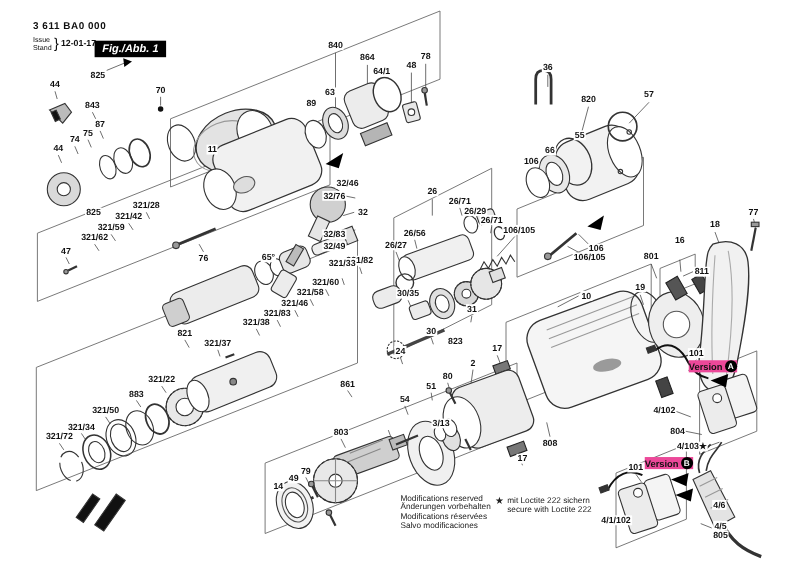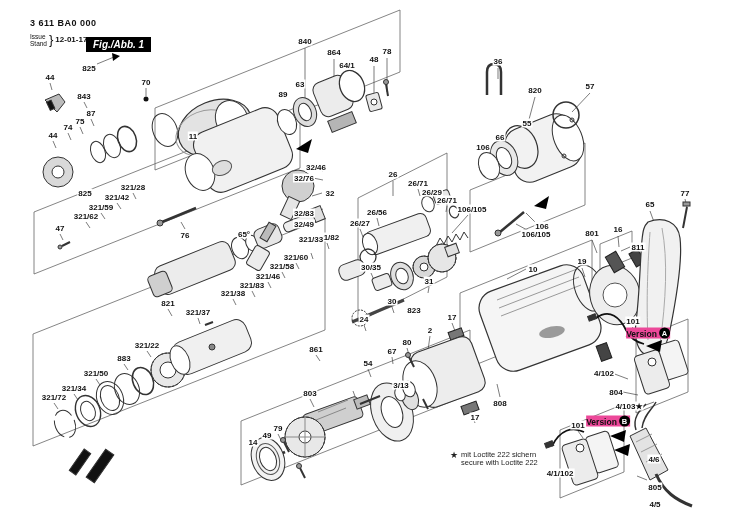--- a/index.html
+++ b/index.html
@@ -397,45 +397,45 @@
       <div class="part-label" style="left: 74px; top: 388px;">321/34</div>
       <div class="part-label" style="left: 54px; top: 397px;">321/72</div>
       <div class="part-label" style="left: 371px; top: 267px;">30/35</div>
       <div class="part-label" style="left: 429px; top: 281px;">31</div>
       <div class="part-label" style="left: 392px; top: 301px;">30</div>
       <div class="part-label" style="left: 414px; top: 310px;">823</div>
       <div class="part-label" style="left: 364px; top: 319px;">24</div>
       <div class="part-label" style="left: 316px; top: 349px;">861</div>
       <div class="part-label" style="left: 430px; top: 330px;">2</div>
       <div class="part-label" style="left: 407px; top: 342px;">80</div>
-      <div class="part-label" style="left: 392px; top: 351px;">67</div>
+      <div class="part-label" style="left: 392px; top: 351px;">51</div>
       <div class="part-label" style="left: 368px; top: 363px;">54</div>
       <div class="part-label" style="left: 353px; top: 385px; margin-left: 48px;">3/13</div>
       <div class="part-label" style="left: 310px; top: 393px;">803</div>
       <div class="part-label" style="left: 278px; top: 428px;">79</div>
       <div class="part-label" style="left: 267px; top: 435px;">49</div>
       <div class="part-label" style="left: 253px; top: 442px;">14</div>
       <div class="part-label" style="left: 452px; top: 317px;">17</div>
       <div class="part-label" style="left: 475px; top: 417px;">17</div>
       <div class="part-label" style="left: 500px; top: 403px;">808</div>
       <div class="part-label" style="left: 533px; top: 269px;">10</div>
       <div class="part-label" style="left: 582px; top: 261px;">19</div>
       <div class="part-label" style="left: 685px; top: 193px;">77</div>
-      <div class="part-label" style="left: 650px; top: 204px;">65</div>
+      <div class="part-label" style="left: 650px; top: 204px;">18</div>
       <div class="part-label" style="left: 592px; top: 233px;">801</div>
-      <div class="part-label" style="left: 618px; top: 229px;">16</div>
+      <div class="part-label" style="left: 618px; top: 218px;">16</div>
       <div class="part-label" style="left: 638px; top: 247px;">811</div>
       <div class="part-label" style="left: 633px; top: 321px;">101</div>
       <div class="part-label" style="left: 604px; top: 373px;">4/102</div>
       <div class="part-label" style="left: 616px; top: 392px;">804</div>
       <div class="part-label" style="left: 629px; top: 406px;">4/103★</div>
       <div class="part-label" style="left: 578px; top: 425px;">101</div>
       <div class="part-label" style="left: 560px; top: 473px;">4/1/102</div>
       <div class="part-label" style="left: 654px; top: 459px;">4/6</div>
-      <div class="part-label" style="left: 655px; top: 504px;">4/5</div>
+      <div class="part-label" style="left: 655px; top: 478px;">4/5</div>
       <div class="part-label" style="left: 655px; top: 487px;">805</div>
       <div class="version-tag" style="left: 648px; top: 333px;">
         <span>Version</span>
         <span class="version-badge">A</span>
       </div>
       <div class="version-tag" style="left: 608px; top: 421px;">
         <span>Version</span>
         <span class="version-badge">B</span>
       </div>
     </div>
@@ -446,20 +446,26 @@
       <span class="issue-words">
         <span>Issue</span>
         <span>Stand</span>
       </span>
       <span class="issue-brace">}</span>
       <span class="issue-date">12-01-17</span>
     </div>
   </div>
   <div class="fig-box">Fig./Abb. 1</div>
 
+  <div class="mod-notes">
+    <div>Modifications reserved</div>
+    <div>Änderungen vorbehalten</div>
+    <div>Modifications réservées</div>
+    <div>Salvo modificaciones</div>
+  </div>
   <div class="loctite-note">
     <span class="loctite-star">★</span>
     <span>
       <span>mit Loctite 222 sichern</span><br>
       <span>secure with Loctite 222</span>
     </span>
   </div>
 </div>
 
 </body></html>

